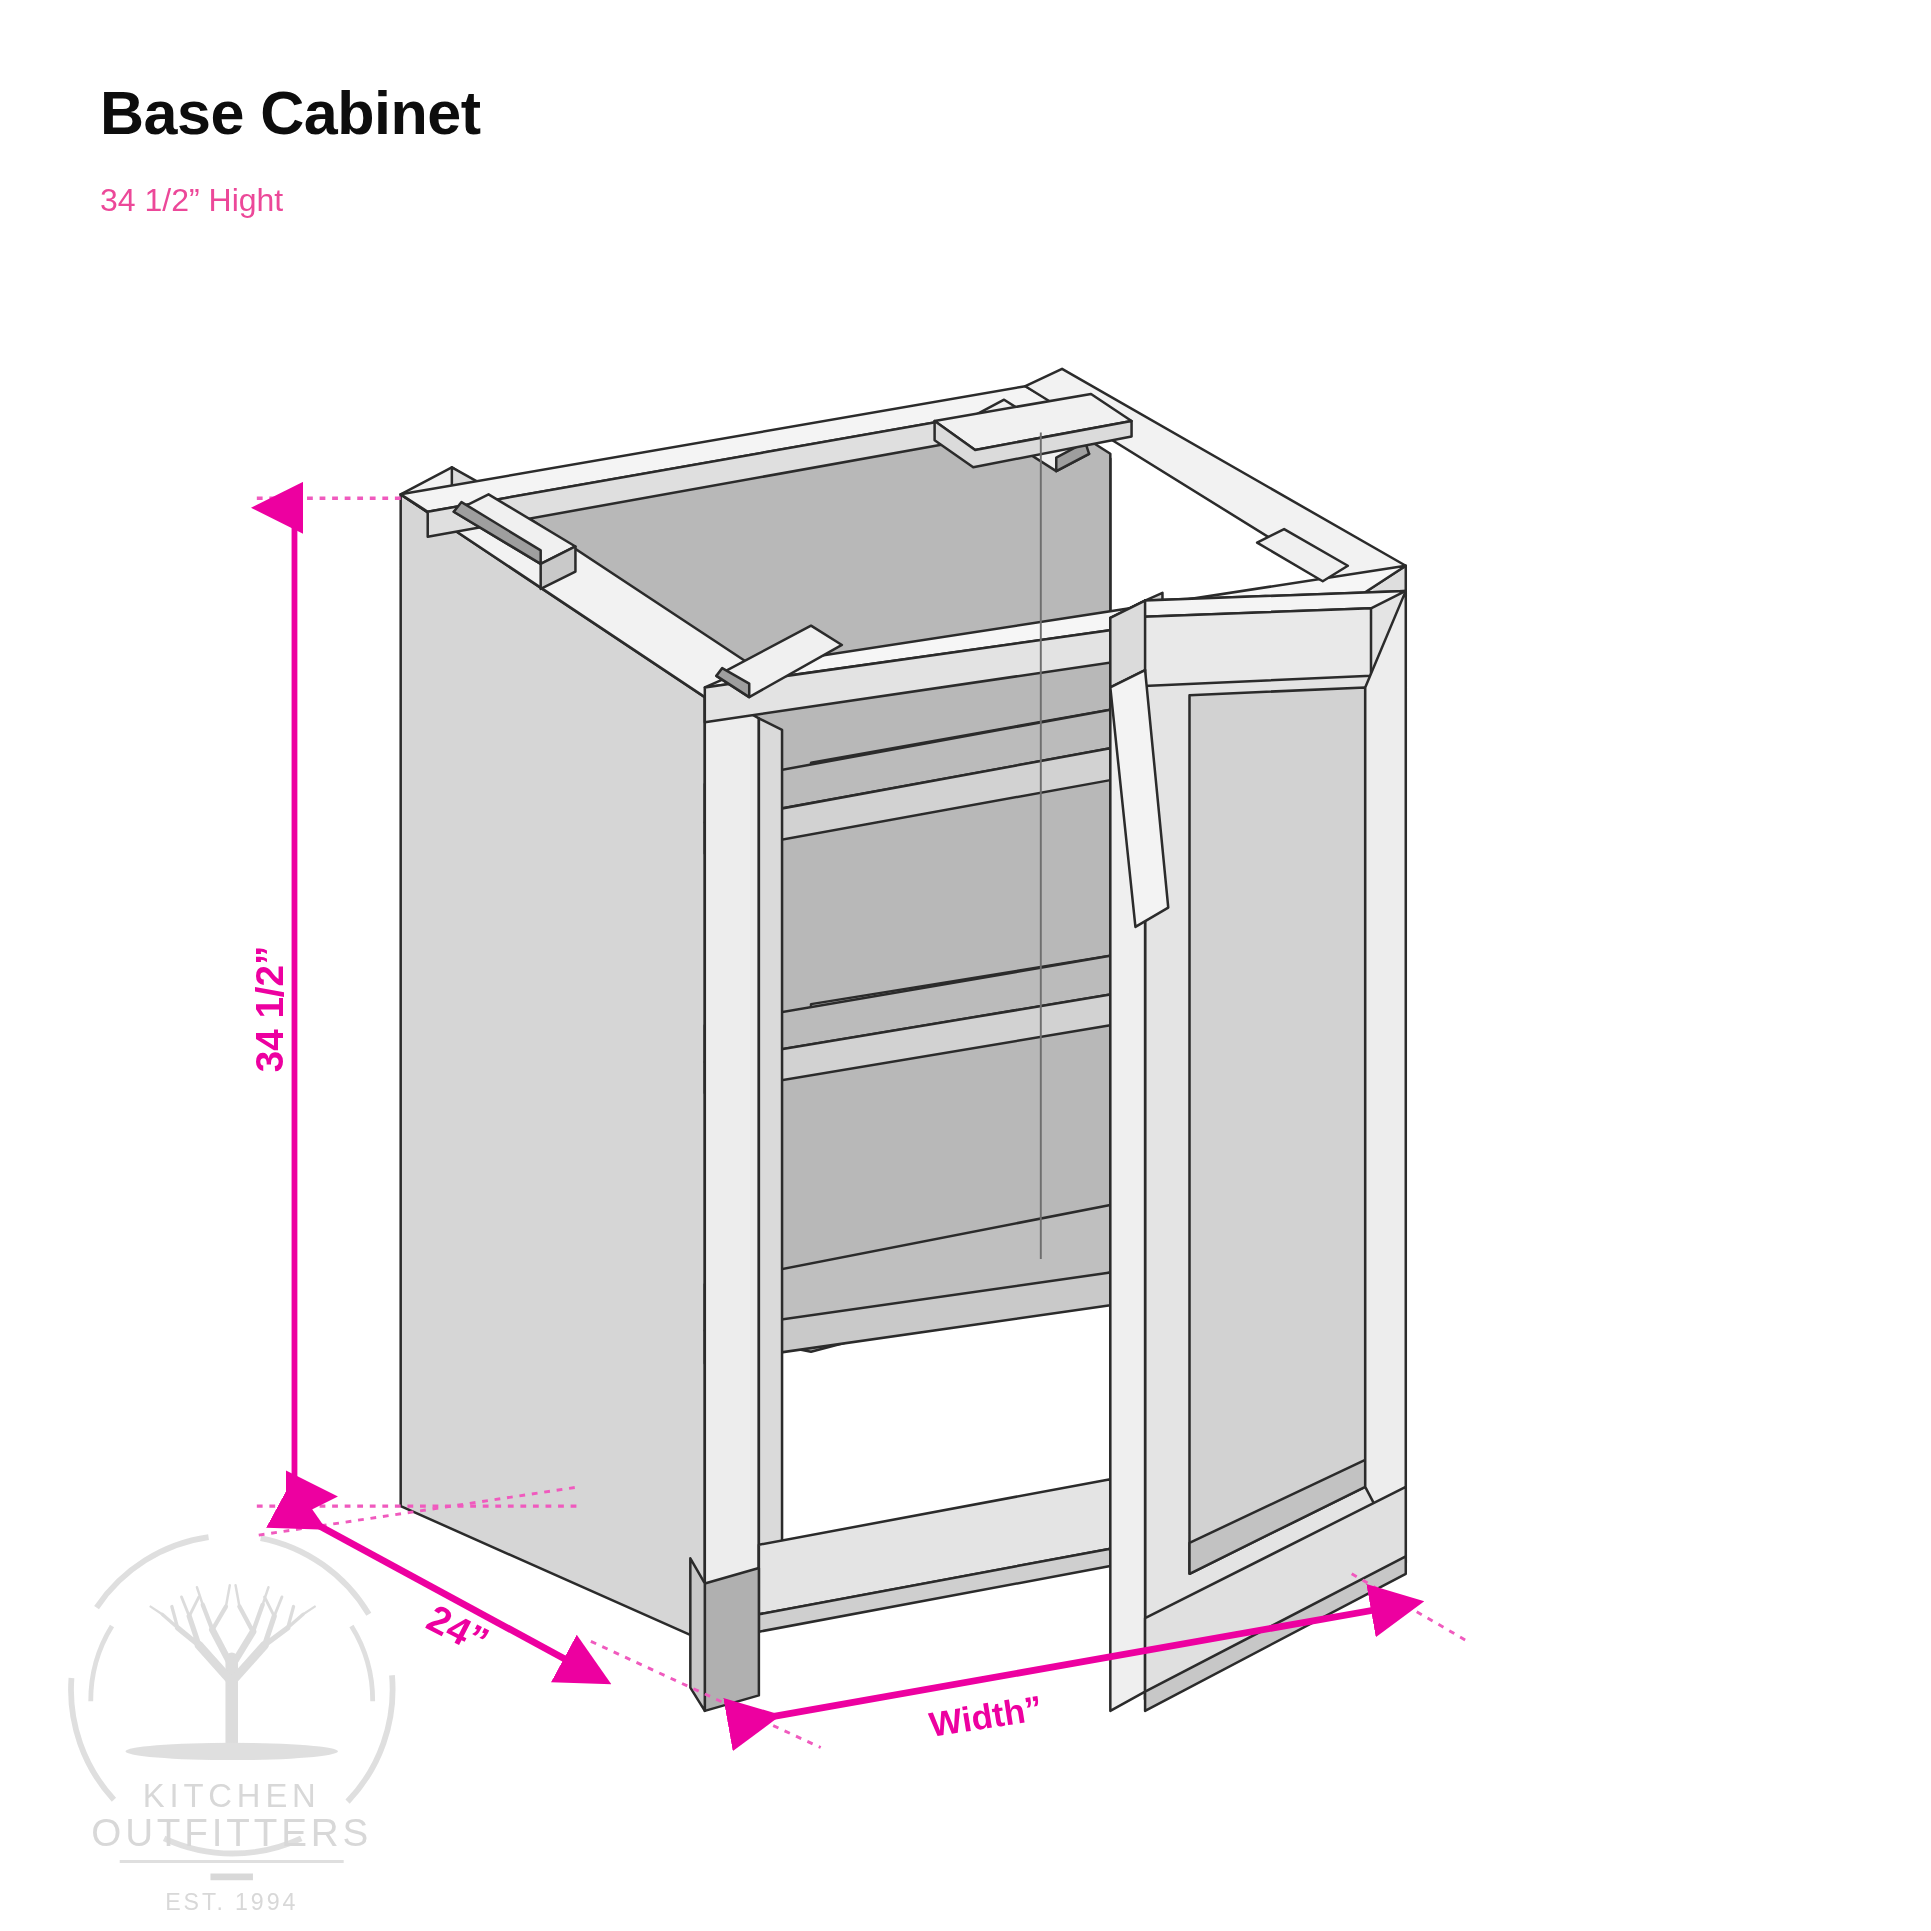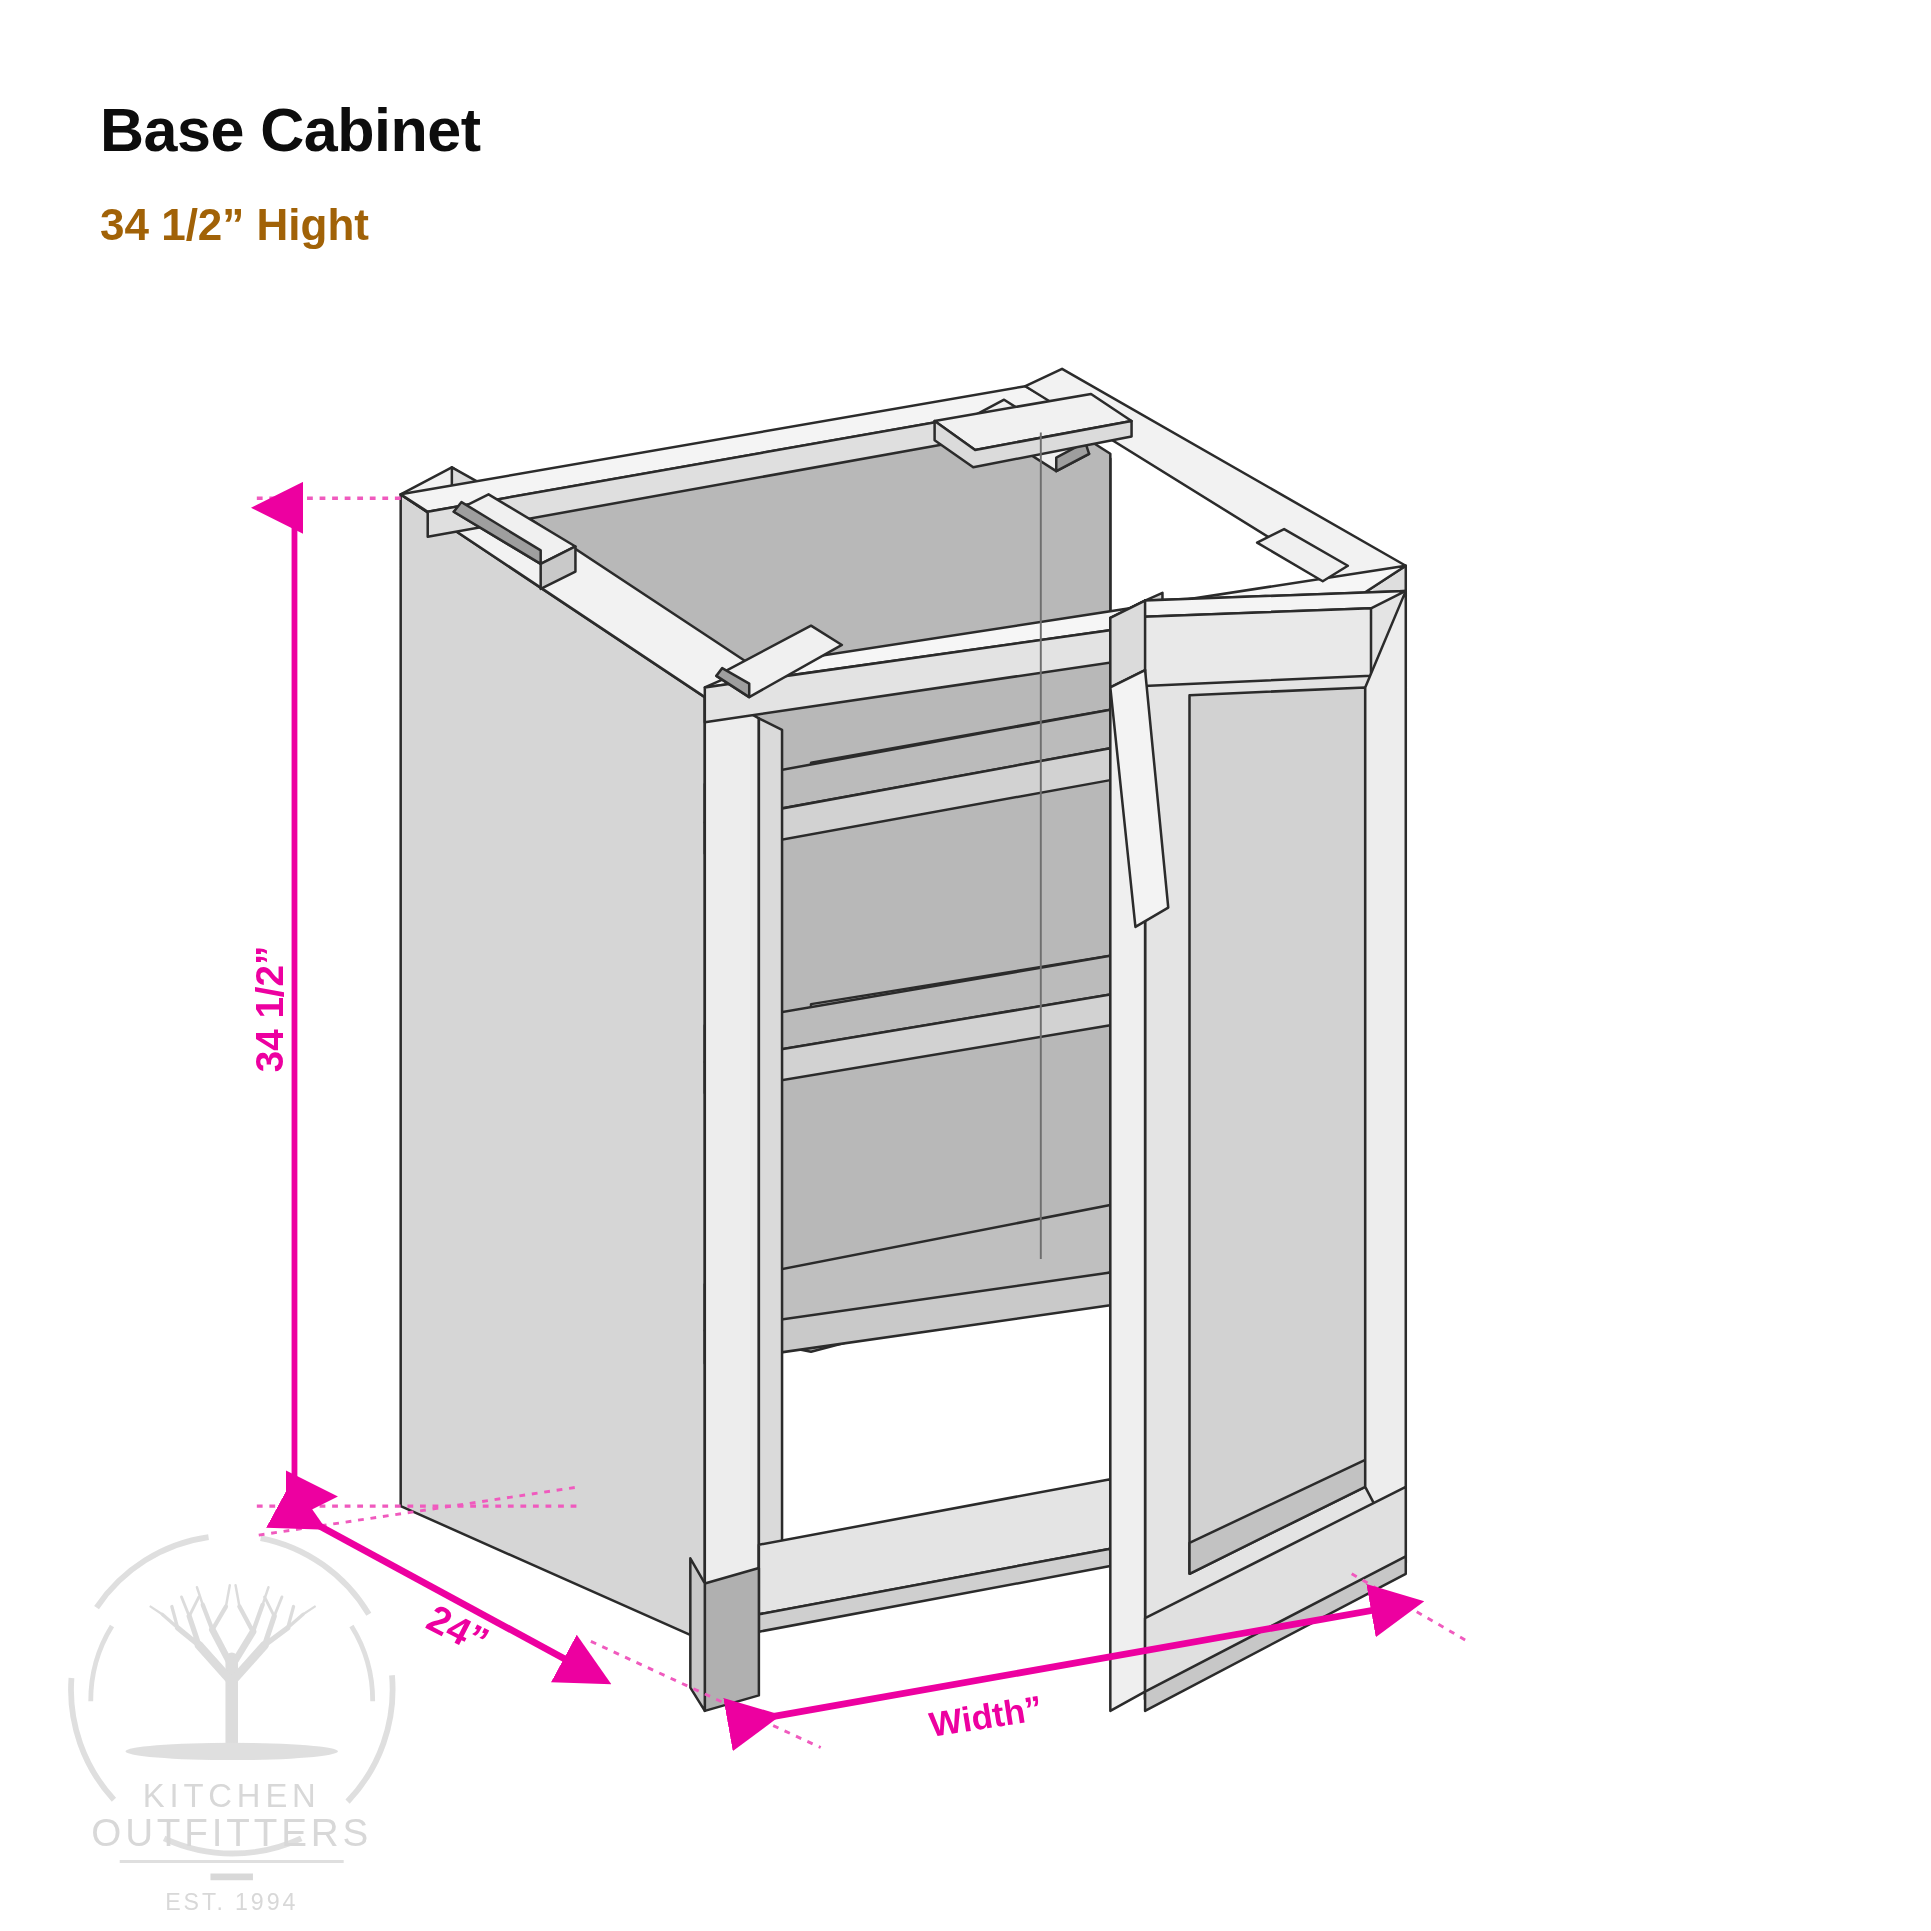--- a/index.html
+++ b/index.html
@@ -23,36 +23,35 @@
     width: 1931px;
     height: 1931px;
   }
 
   
   .titleblock {
     position: absolute;
     left: 100px;
     top: 83px;
     width: 869px;
-    margin-top: 17px;
   }
   .doc-title {
     font-size: 61px;
     font-weight: bold;
     letter-spacing: -0.5px;
     line-height: 1.0;
     margin: 0 0 35px 0;
     color: #0d0d0d;
   }
   .doc-sub {
-    font-size: 44px;
-    font-weight: 700;
+    font-size: 32px;
+    font-weight: 400;
     line-height: 1.33;
     margin: 0;
-    color: #a16207;
+    color: #ec4899;
     white-space: nowrap;
   }
 
   
   .draw {
     position: absolute;
     left: 0;
     top: 0;
     width: 1931px;
     height: 1931px;

